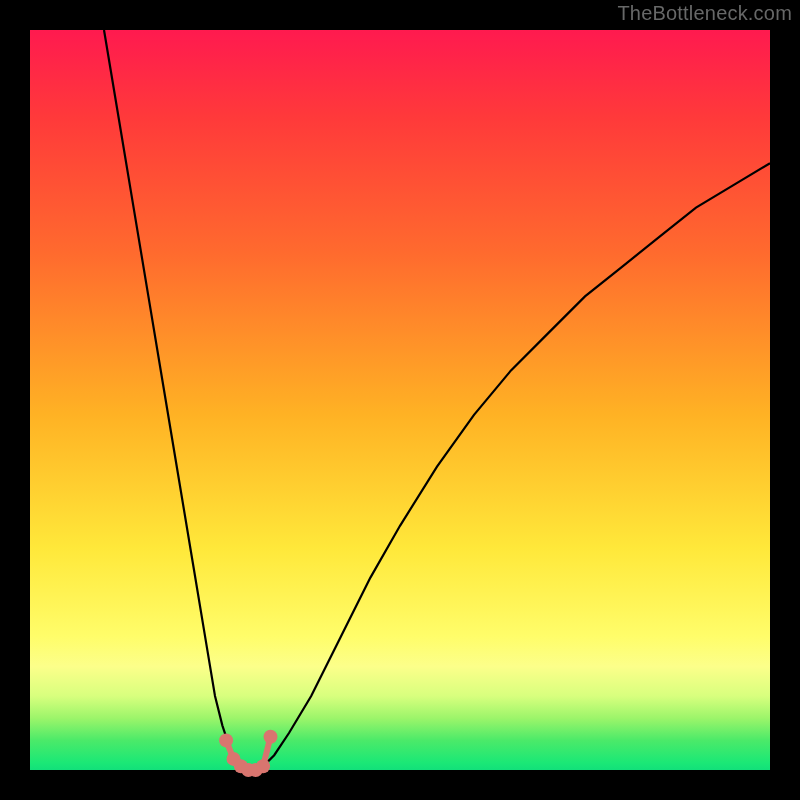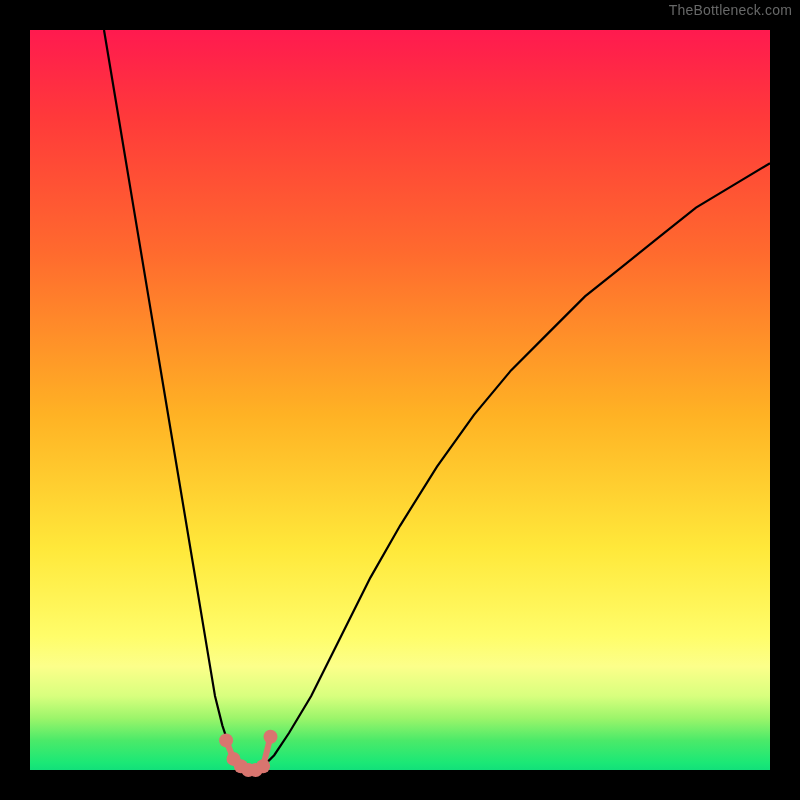--- a/index.html
+++ b/index.html
@@ -11,21 +11,21 @@
     width: 800px;
     height: 800px;
     background: #000;
   }
 
   .watermark {
     position: absolute;
     top: 2px;
     right: 8px;
     color: #676868;
-    font-size: 14px;
+    font-size: 20px;
     font-weight: 500;
     letter-spacing: 0.2px;
     user-select: none;
   }
 
   .plot {
     position: absolute;
     left: 30px;
     top: 30px;
     width: 740px;

